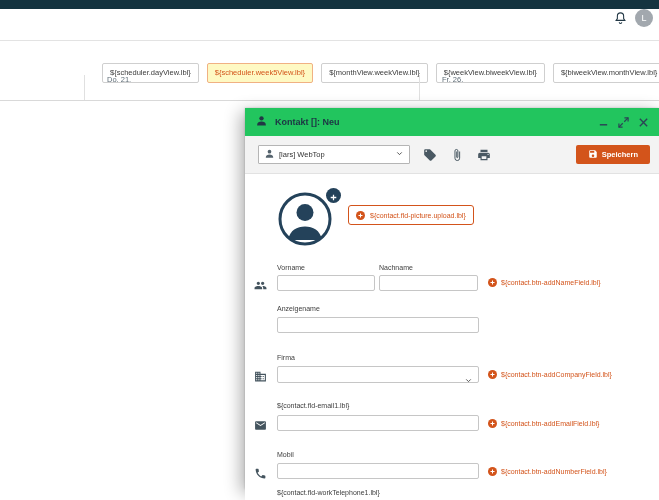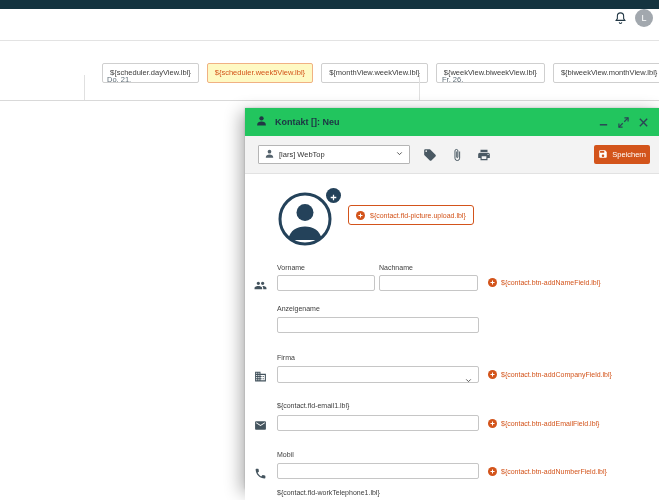--- a/index.html
+++ b/index.html
@@ -46,21 +46,21 @@
     border-bottom:1px solid #e2e2e2; display:flex; align-items:center; padding:0 9px 0 13px;
   }
   .owner-select {
     width:152px; height:19px; background:#fff; border:1px solid #b5b5b5; border-radius:1px;
     display:flex; align-items:center; gap:4px; padding:0 5px; font-size:7.5px; color:#333; cursor:pointer;
   }
   .owner-select .chev { margin-left:auto; }
   .tool-icon { width:14px; height:14px; margin-left:13px; cursor:pointer; }
   .save-btn {
     margin-left:auto; height:19px; background:#d3541b; border:none; border-radius:2px; color:#fff;
-    font-family:inherit; font-size:7.5px; font-weight:normal; display:flex; align-items:center; gap:4px; padding:0 4px; cursor:pointer;
+    font-family:inherit; font-size:7.5px; font-weight:bold; display:flex; align-items:center; gap:4px; padding:0 12px; cursor:pointer;
   }
 
   .dlg-body { position:absolute; top:66px; left:0; width:100%; height:326px; background:#fff; }
 
   .big-avatar { position:absolute; left:33px; top:18px; width:54px; height:54px; }
   .avatar-badge {
     position:absolute; left:81px; top:14px; width:15px; height:15px; border-radius:50%; background:#24425a;
     display:flex; align-items:center; justify-content:center; cursor:pointer;
   }
   .upload-chip {

